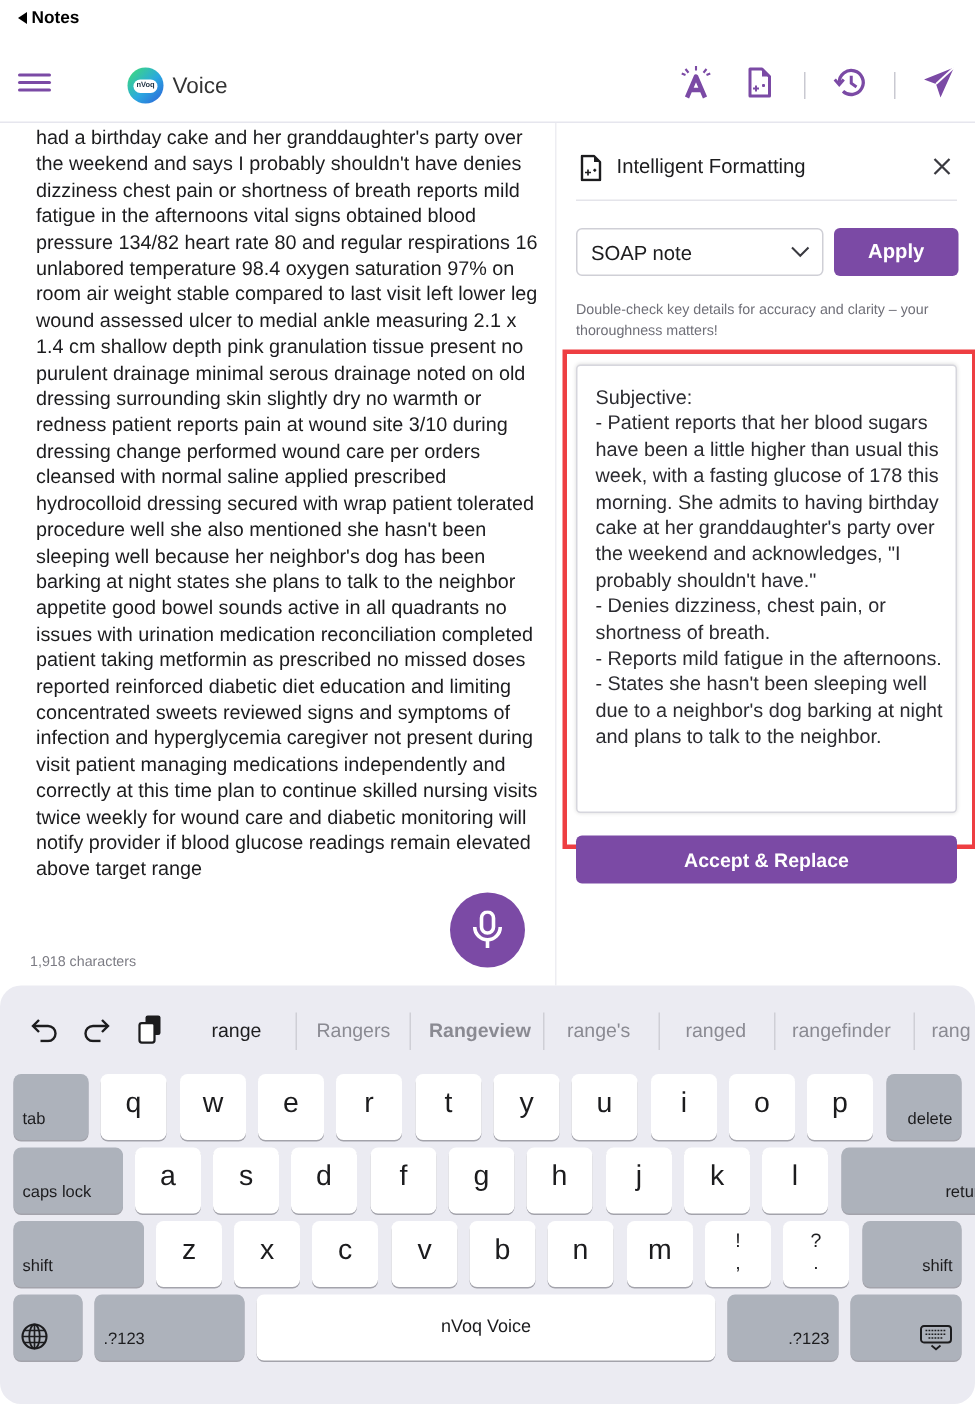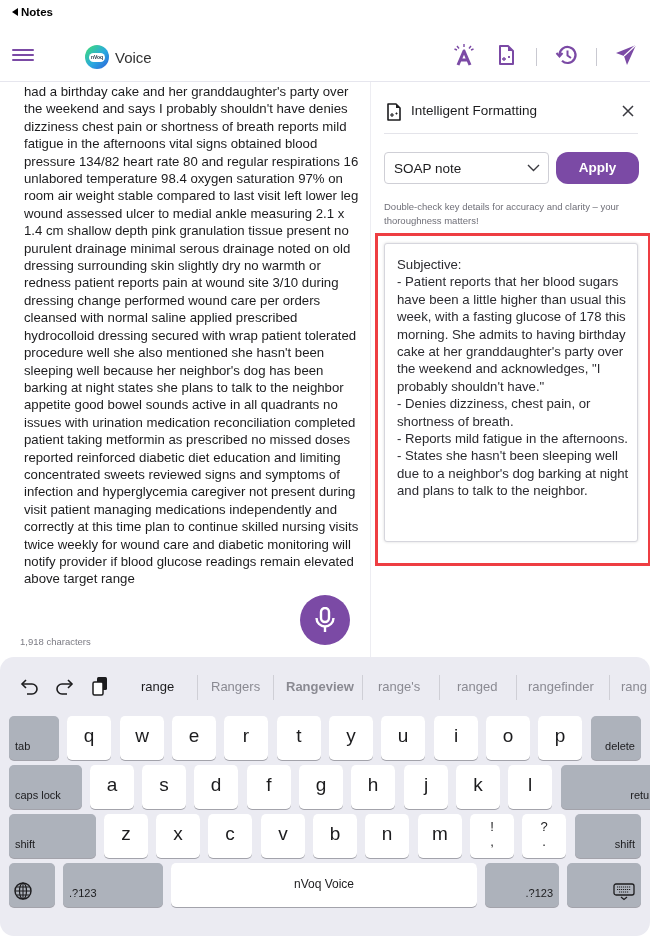--- a/index.html
+++ b/index.html
@@ -31,21 +31,21 @@
   .mic-btn svg { position: absolute; left: 13px; top: 12px; }
 
   
   .panel { position: absolute; left: 370px; top: 82px; width: 280px; height: 575px; border-left: 1px solid #ededf2; }
   .panel-head { position: absolute; left: 13px; top: 20px; width: 254px; height: 32px; border-bottom: 1px solid #e4e4ea; }
   .panel-title { position: absolute; left: 27px; top: 1px; font-size: 13.5px; color: #1c1c1e; }
   .panel-doc-icon { position: absolute; left: 2px; top: 1px; }
   .panel-close { position: absolute; right: 2px; top: 1px; cursor: pointer; }
   .format-select { position: absolute; left: 13px; top: 70px; width: 165px; height: 32px; border: 1px solid #cfcfd6; border-radius: 4px; background: #fff; font-size: 13.5px; padding: 8px 9px; color: #1c1c1e; cursor: pointer; }
   .format-select svg { position: absolute; right: 8px; top: 11px; }
-  .apply-btn { position: absolute; left: 185px; top: 70px; width: 83px; height: 32px; border-radius: 12px; background: #7b4aa5; color: #fff; font-size: 13.5px; font-weight: bold; text-align: center; line-height: 32px; cursor: pointer; }
+  .apply-btn { position: absolute; left: 185px; top: 70px; width: 83px; height: 32px; border-radius: 4px; background: #7b4aa5; color: #fff; font-size: 13.5px; font-weight: bold; text-align: center; line-height: 32px; cursor: pointer; }
   .hint { position: absolute; left: 13px; top: 118px; width: 260px; font-size: 9.5px; line-height: 13.5px; color: #6f6f78; }
   .red-frame { position: absolute; left: 4px; top: 151px; width: 276px; height: 333px; border: 3.5px solid #ee3e42; }
   .formatted-box { position: absolute; left: 13px; top: 161px; width: 254px; height: 299px; border: 1px solid #d6d6dd; border-radius: 3px; background: #fff; box-shadow: 0 0 3px rgba(0,0,0,0.15); overflow: hidden; }
   .formatted-text { position: absolute; left: 12px; top: 12px; width: 236px; font-size: 13.2px; line-height: 17.4px; color: #2b2b30; white-space: pre-line; }
   .accept-btn { position: absolute; left: 13px; top: 475px; width: 254px; height: 32px; border-radius: 4px; background: #7b4aa5; color: #fff; font-size: 13px; font-weight: bold; text-align: center; line-height: 34px; cursor: pointer; }
   .copy-btn { position: absolute; left: 13px; top: 523px; width: 254px; height: 32px; border: 1px solid #7b4aa5; border-radius: 4px; background: #fff; color: #7b4aa5; font-size: 13px; text-align: center; line-height: 30px; cursor: pointer; }
 
   
   .keyboard { position: absolute; left: 0; top: 657px; width: 650px; height: 279px; background: #ebebf2; border-radius: 14px 14px 14px 14px; }
   .kb-toolbar { position: absolute; left: 0; top: 0; width: 650px; height: 54px; }
@@ -157,20 +157,21 @@
 
   <div class="formatted-box">
     <div class="formatted-text">Subjective:
 - Patient reports that her blood sugars have been a little higher than usual this week, with a fasting glucose of 178 this morning. She admits to having birthday cake at her granddaughter's party over the weekend and acknowledges, "I probably shouldn't have."
 - Denies dizziness, chest pain, or shortness of breath.
 - Reports mild fatigue in the afternoons.
 - States she hasn't been sleeping well due to a neighbor's dog barking at night and plans to talk to the neighbor.</div>
   </div>
   <div class="red-frame"></div>
 
+  <div class="accept-btn">Accept &amp; Replace</div>
 </div>
 
 <div class="keyboard">
   <div class="kb-toolbar">
     <svg class="tb-icon" style="left:20px;" width="20" height="18" viewBox="0 0 20 18">
       <path d="M6 3 L2 7 L6 11" stroke="#1c1c1e" stroke-width="1.6" fill="none"></path>
       <path d="M2 7 H12 A5 5 0 0 1 12 17 H7" stroke="#1c1c1e" stroke-width="1.6" fill="none"></path>
     </svg>
     <svg class="tb-icon" style="left:54px;" width="20" height="18" viewBox="0 0 20 18">
       <path d="M14 3 L18 7 L14 11" stroke="#1c1c1e" stroke-width="1.6" fill="none"></path>

